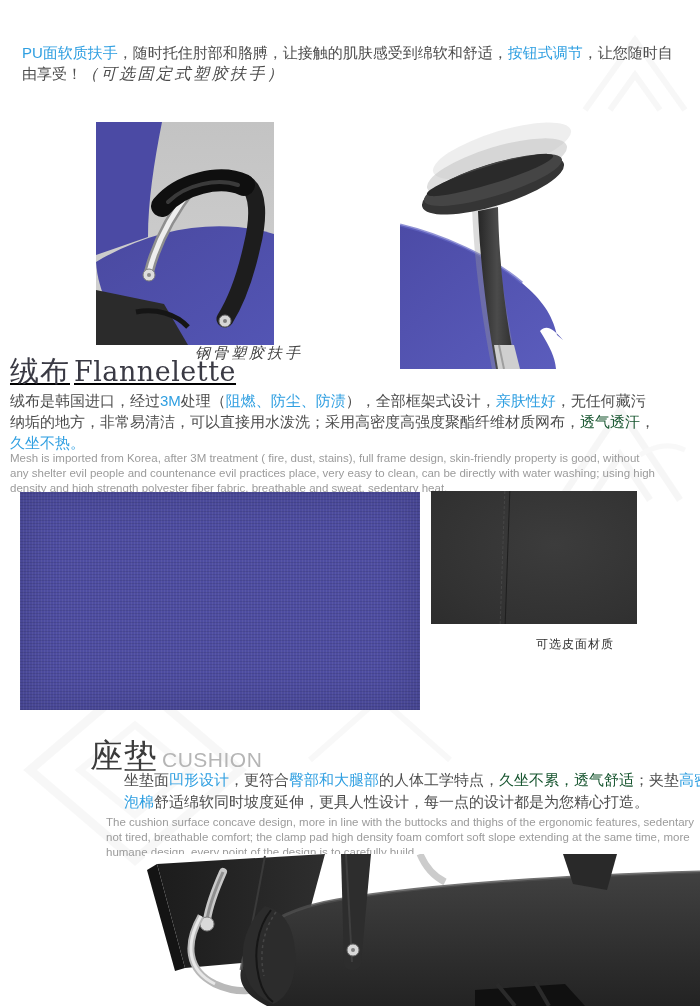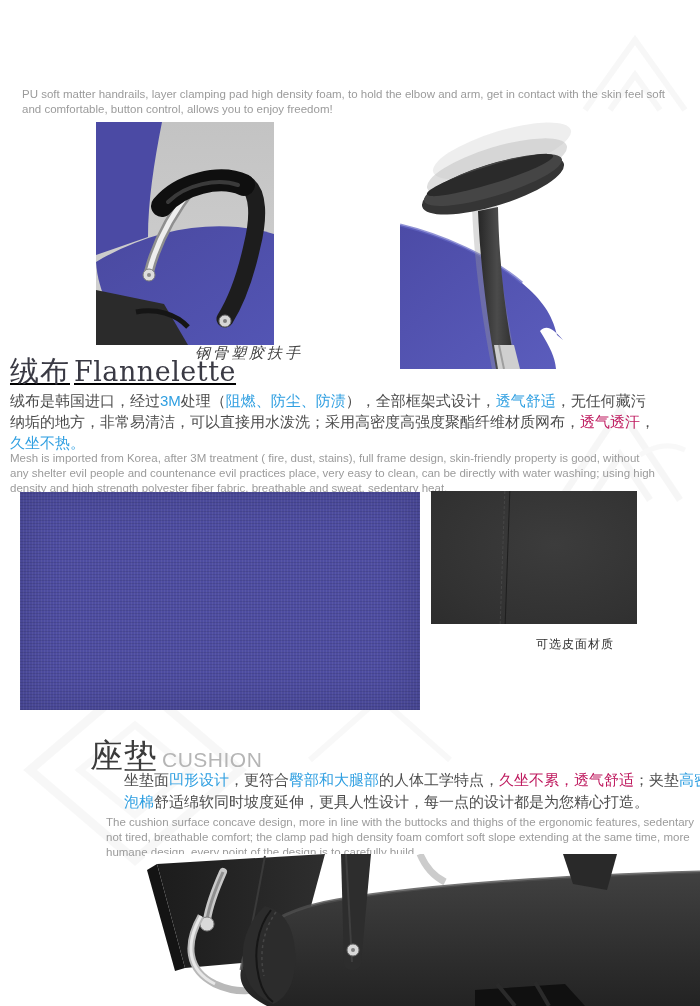--- a/index.html
+++ b/index.html
@@ -10,21 +10,21 @@
   .abs{position:absolute;}
   
   .sec-title{display:flex;align-items:baseline;white-space:nowrap;}
   .sec-title .cnt{font-size:33px;color:#3b3b3b;letter-spacing:1px;}
   .sec-title .ent{font-size:21px;color:#b5b5b5;margin-left:4px;letter-spacing:0.5px;}
   .sec-title.serif .cnt{font-family:"DejaVu Serif","Liberation Serif",serif;font-size:29px;color:#3a3a44;}
   .sec-title.serif .ent{font-family:"DejaVu Serif","Liberation Serif",serif;font-size:27px;color:#3a3a44;}
   
   .cnp{font-size:15px;line-height:21px;color:#4d4d4d;margin:0;}
   .cnp .blue{color:#2f9fe1;}
-  .cnp .blue2{color:#be185d;}
+  .cnp .blue2{color:#14532d;}
   .cnp .script{font-family:"DejaVu Serif","Liberation Serif",serif;font-style:italic;
     letter-spacing:2.5px;color:#4a4a4a;font-size:16px;}
   .enp{font-size:11.5px;line-height:15px;color:#9b9b9b;margin:0;}
   
   .photo{overflow:hidden;}
   .caption-script{font-family:"DejaVu Serif","Liberation Serif",serif;font-style:italic;
     font-size:15px;letter-spacing:3px;color:#3f3f3f;white-space:nowrap;}
   .caption-serif{font-family:"DejaVu Serif","Liberation Serif",serif;
     font-size:12px;letter-spacing:1px;color:#2f2f2f;white-space:nowrap;}
   
@@ -56,22 +56,22 @@
   </svg>
   <svg class="abs wm" style="left:20px;top:670px;" width="230" height="200" viewBox="0 0 230 200">
     <path d="M115,10 L220,100 L115,190 L10,100 Z" fill="none" stroke="#f1f1f1" stroke-width="9"></path>
     <path d="M115,55 L170,100 L115,145 L60,100 Z" fill="none" stroke="#f3f3f3" stroke-width="7"></path>
   </svg>
   <svg class="abs wm" style="left:300px;top:690px;" width="160" height="80" viewBox="0 0 160 80">
     <path d="M10,70 L80,8 L150,70" fill="none" stroke="#f2f2f2" stroke-width="6"></path>
   </svg>
 
 
-
-  <p class="abs enp" style="left:22px;top:87px;width:662px;">PU soft matter handrails, layer clamping pad high density foam, to hold the elbow and arm, get in contact with the skin feel soft and comfortable, button control, allows you to enjoy freedom!</p>
+  <p class="abs cnp" style="left:22px;top:42px;width:660px;"><span class="blue">PU面软质扶手</span><span>，随时托住肘部和胳膊，让接触的肌肤感受到绵软和舒适，</span><span class="blue">按钮式调节</span><span>，让您随时自由享受！</span><span class="script">（可选固定式塑胶扶手）</span></p>
+
 
   <div class="abs photo" style="left:96px;top:122px;width:178px;height:223px;">
     <svg width="178" height="223" viewBox="0 0 178 223">
       <defs>
         <linearGradient id="gbg" x1="0" y1="0" x2="0" y2="1">
           <stop offset="0" stop-color="#c3c3c3"></stop>
             <stop offset="1" stop-color="#d2d2d2"></stop>
         </linearGradient>
         <linearGradient id="blueSeat" x1="0" y1="0" x2="1" y2="1">
           <stop offset="0" stop-color="#4a49a0"></stop>
@@ -132,21 +132,21 @@
       <ellipse cx="93" cy="73" rx="72" ry="16" fill="#454545" transform="rotate(-17 93 73)"></ellipse>
       <ellipse cx="90" cy="68" rx="66" ry="9" fill="#2a2a2a" transform="rotate(-17 90 68)"></ellipse>
     </svg>
   </div>
 
   <div class="abs sec-title serif" style="left:10px;top:352px;text-decoration:underline;">
     <span class="cnt">绒布</span>
     <span class="ent">Flannelette</span>
   </div>
 
-  <p class="abs cnp" style="left:10px;top:390px;width:648px;"><span>绒布是韩国进口，经过</span><span class="blue">3M</span><span>处理（</span><span class="blue">阻燃、防尘、防渍</span><span>），全部框架式设计，</span><span class="blue">透气舒适</span><span>，无任何藏污纳垢的地方，非常易清洁，可以直接用水泼洗；采用高密度高强度聚酯纤维材质网布，</span><span class="blue2">透气透汗</span><span>，</span><span class="blue">久坐不热。</span></p>
+  <p class="abs cnp" style="left:10px;top:390px;width:648px;"><span>绒布是韩国进口，经过</span><span class="blue">3M</span><span>处理（</span><span class="blue">阻燃、防尘、防渍</span><span>），全部框架式设计，</span><span class="blue">亲肤性好</span><span>，无任何藏污纳垢的地方，非常易清洁，可以直接用水泼洗；采用高密度高强度聚酯纤维材质网布，</span><span class="blue2">透气透汗</span><span>，</span><span class="blue">久坐不热。</span></p>
 
   <p class="abs enp" style="left:10px;top:451px;width:650px;">Mesh is imported from Korea, after 3M treatment ( fire, dust, stains), full frame design, skin-friendly property is good, without any shelter evil people and countenance evil practices place, very easy to clean, can be directly with water washing; using high density and high strength polyester fiber fabric, breathable and sweat, sedentary heat.</p>
 
   <div class="abs fabric-blue" style="left:20px;top:492px;width:400px;height:218px;"></div>
 
   <div class="abs leather-black" style="left:431px;top:491px;width:206px;height:133px;">
     <div class="seam" style="left:76px;transform:skewX(-2deg);"></div>
     <div class="stitch" style="left:71px;transform:skewX(-2deg);"></div>
   </div>
   <div class="abs caption-serif" style="left:536px;top:636px;">可选皮面材质</div>

